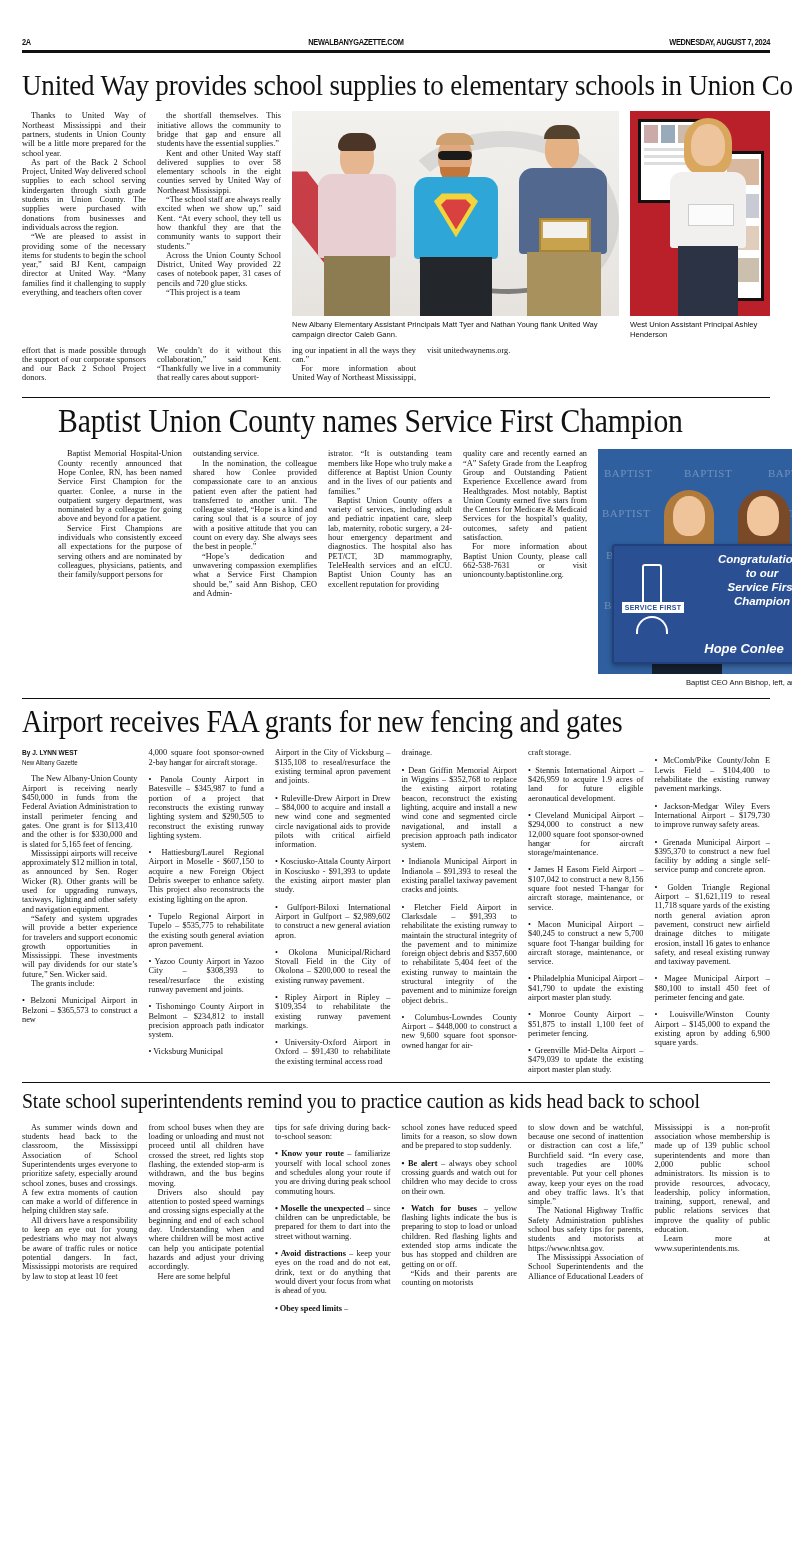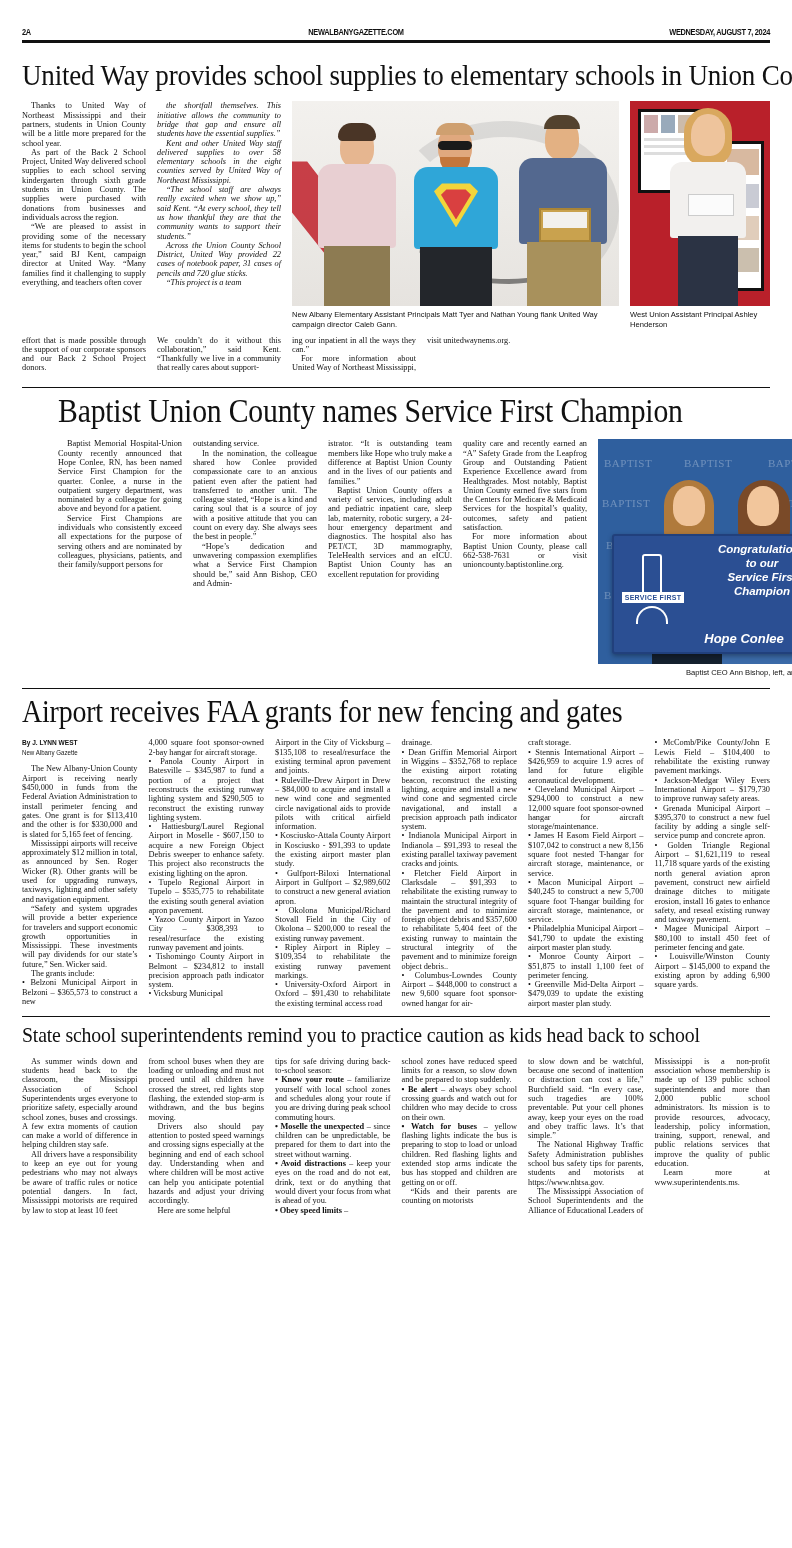--- a/index.html
+++ b/index.html
@@ -9,21 +9,21 @@
     background:#ffffff;
     font-family:"Liberation Serif", serif;
     color:#111;
     overflow:hidden;
   }
   .page { width:792px; height:1548px; padding:0 22px; position:relative; }
 
   
   .masthead {
     display:flex; justify-content:space-between;
-    padding-top:26px; padding-bottom:3px;
+    padding-top:36px; padding-bottom:3px;
   }
   .mh-left, .mh-center, .mh-right {
     font-family:"Liberation Sans", sans-serif;
     font-weight:bold; font-size:9.5px; letter-spacing:-0.4px;
     transform: scaleX(0.78); transform-origin: left bottom;
     white-space:nowrap;
   }
   .mh-center { transform-origin:center bottom; }
   .mh-right { transform-origin:right bottom; }
   .mh-center-wrap { flex:1; text-align:center; }
@@ -50,21 +50,21 @@
   .cols { display:flex; gap:11px; }
   .col { flex:1; }
   .bodytext {
     font-size:8.3px; line-height:9.3px;
     text-align:justify;
     hyphens:auto; -webkit-hyphens:auto;
     word-spacing:-0.2px;
   }
   .bodytext p { margin:0; text-indent:9px; }
   .bodytext p.noind { text-indent:0; }
-  .bodytext p.bullet { text-indent:0; padding-left:0; }
+  .bodytext p.bullet { text-indent:0; padding-left:0;margin-top:8px; }
 
   .byline {
     font-family:"Liberation Sans", sans-serif;
     font-weight:bold; font-size:8px;
     transform:scaleX(0.82); transform-origin:left;
     white-space:nowrap; margin-bottom:1px;
   }
   .byline-sub {
     font-family:"Liberation Sans", sans-serif;
     font-size:7.5px;
@@ -147,21 +147,21 @@
     <div class="headline">United Way provides school supplies to elementary schools in Union County</div>
 
     <div class="cols" style="align-items:flex-start;">
       <div class="col" style="flex:0 0 124px;">
         <div class="bodytext">
           <p>Thanks to United Way of Northeast Mississippi and their partners, students in Union County will be a little more prepared for the school year.</p>
           <p>As part of the Back 2 School Project, United Way delivered school supplies to each school serving kindergarten through sixth grade students in Union County. The supplies were purchased with donations from businesses and individuals across the region.</p>
           <p>“We are pleased to assist in providing some of the necessary items for students to begin the school year,” said BJ Kent, campaign director at United Way. “Many families find it challenging to supply everything, and teachers often cover</p>
         </div>
       </div>
-      <div class="col" style="flex:0 0 124px;font-style:italic;">
+      <div class="col" style="flex:0 0 124px;">
         <div class="bodytext">
           <p>the shortfall themselves. This initiative allows the community to bridge that gap and ensure all students have the essential supplies.”</p>
           <p>Kent and other United Way staff delivered supplies to over 58 elementary schools in the eight counties served by United Way of Northeast Mississippi.</p>
           <p>“The school staff are always really excited when we show up,” said Kent. “At every school, they tell us how thankful they are that the community wants to support their students.”</p>
           <p>Across the Union County School District, United Way provided 22 cases of notebook paper, 31 cases of pencils and 720 glue sticks.</p>
           <p>“This project is a team</p>
         </div>
       </div>
 
       <div class="col" style="flex:0 0 327px;">

